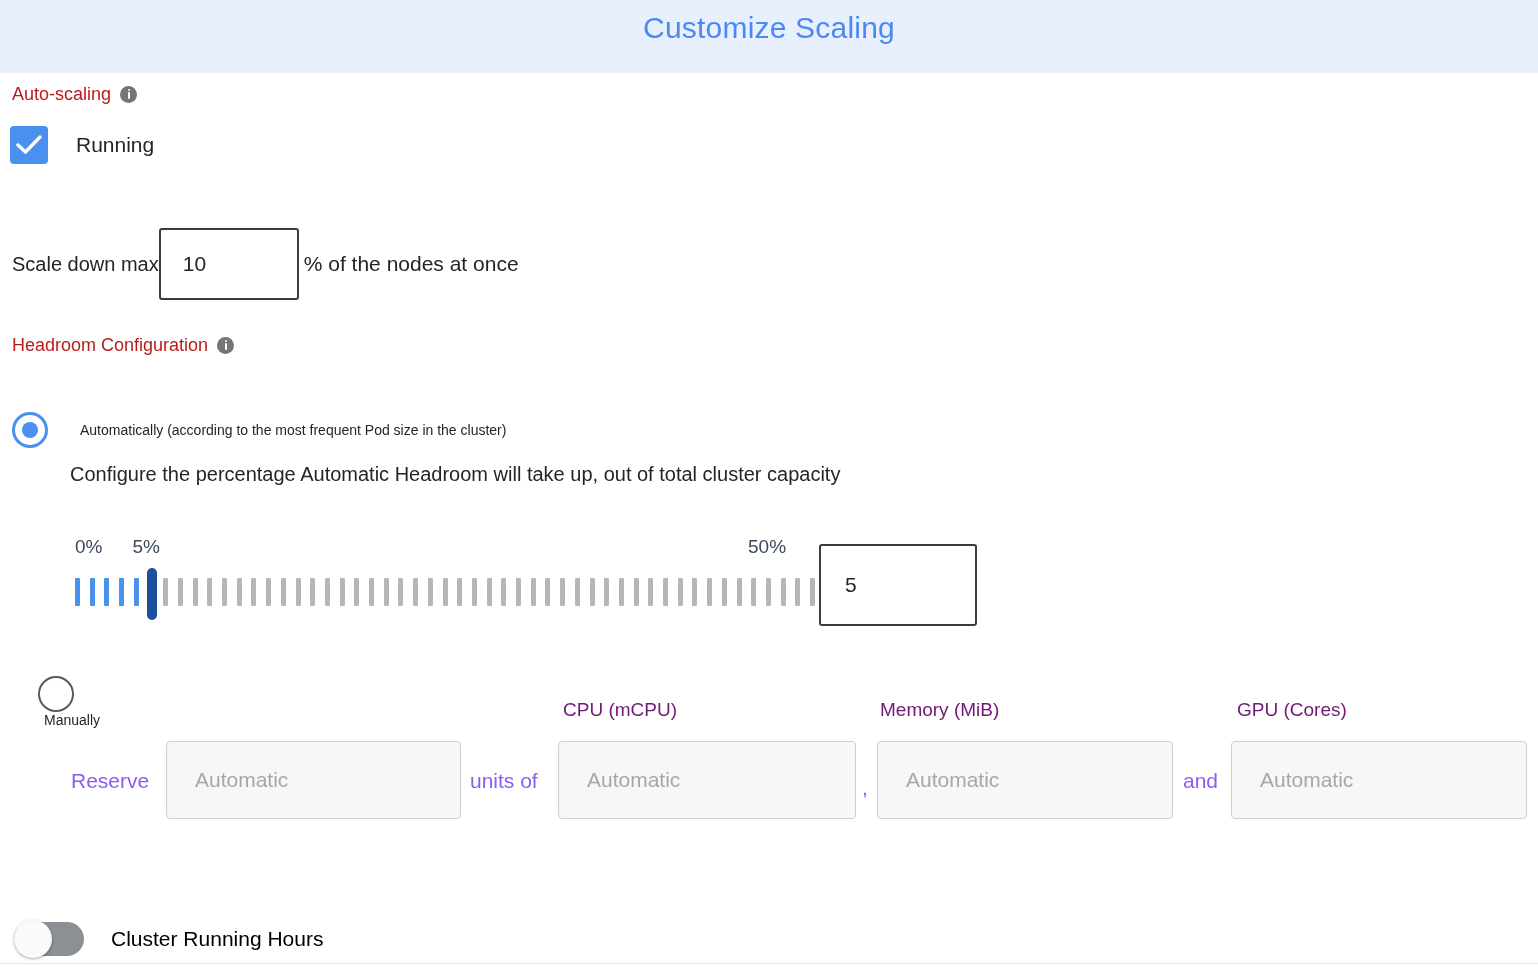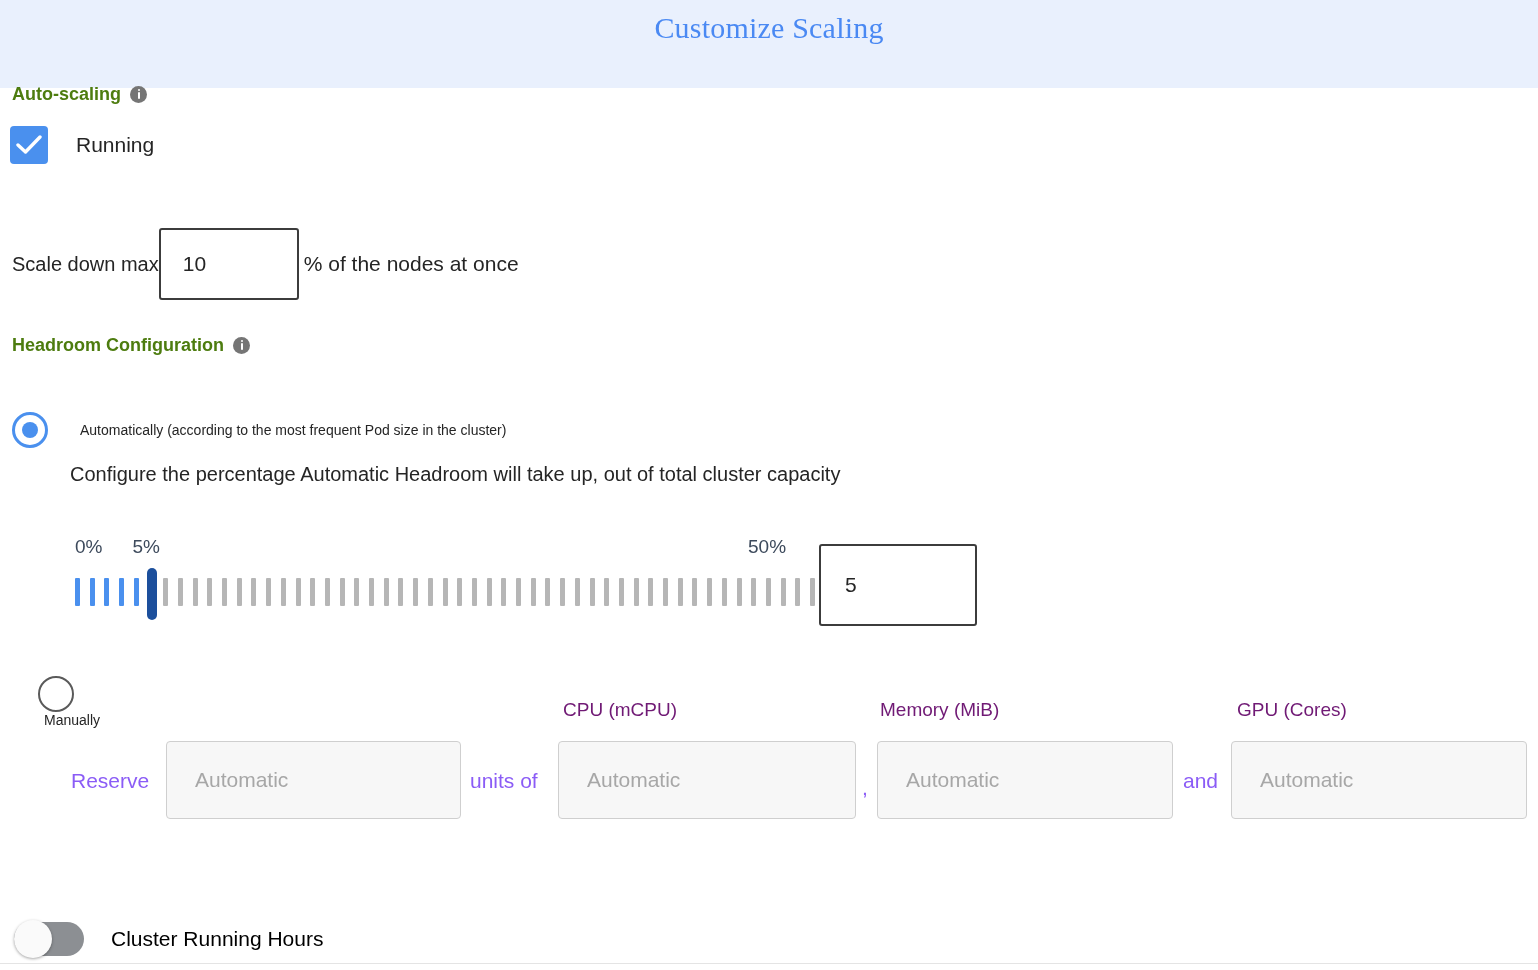--- a/index.html
+++ b/index.html
@@ -14,26 +14,25 @@
     position: relative;
     width: 1538px;
     height: 970px;
     background: #ffffff;
   }
 
   
   .header {
     position: absolute;
     left: 0; top: 0;
-    width: 1538px; height: 88px;
+    width: 1538px; height: 73px;
     background: #e9f0fd;
     display: flex;
     align-items: flex-start;
     justify-content: center;
-    font-family: Liberation Serif, serif;
   }
   .header-title {
     margin-top: 7px;
     font-size: 30px;
     color: #4a89f3;
     font-weight: 400;
     letter-spacing: 0.2px;
     line-height: 42px;
   }
 
@@ -61,22 +60,22 @@
     position: absolute;
     left: 7.6px; top: 6.6px;
     width: 2px; height: 6.5px;
     background: #fff;
     border-radius: 1px;
   }
 
   .section-label {
     position: absolute;
     font-size: 18px;
-    font-weight: bold;
-    color: #4d7c0f;
+    font-weight: normal;
+    color: #b91c1c;
     white-space: nowrap;
   }
 
   
   #autoscaling-label { left: 12px; top: 84px; }
 
   .checkbox-row {
     position: absolute;
     left: 10px; top: 126px;
     display: flex;

